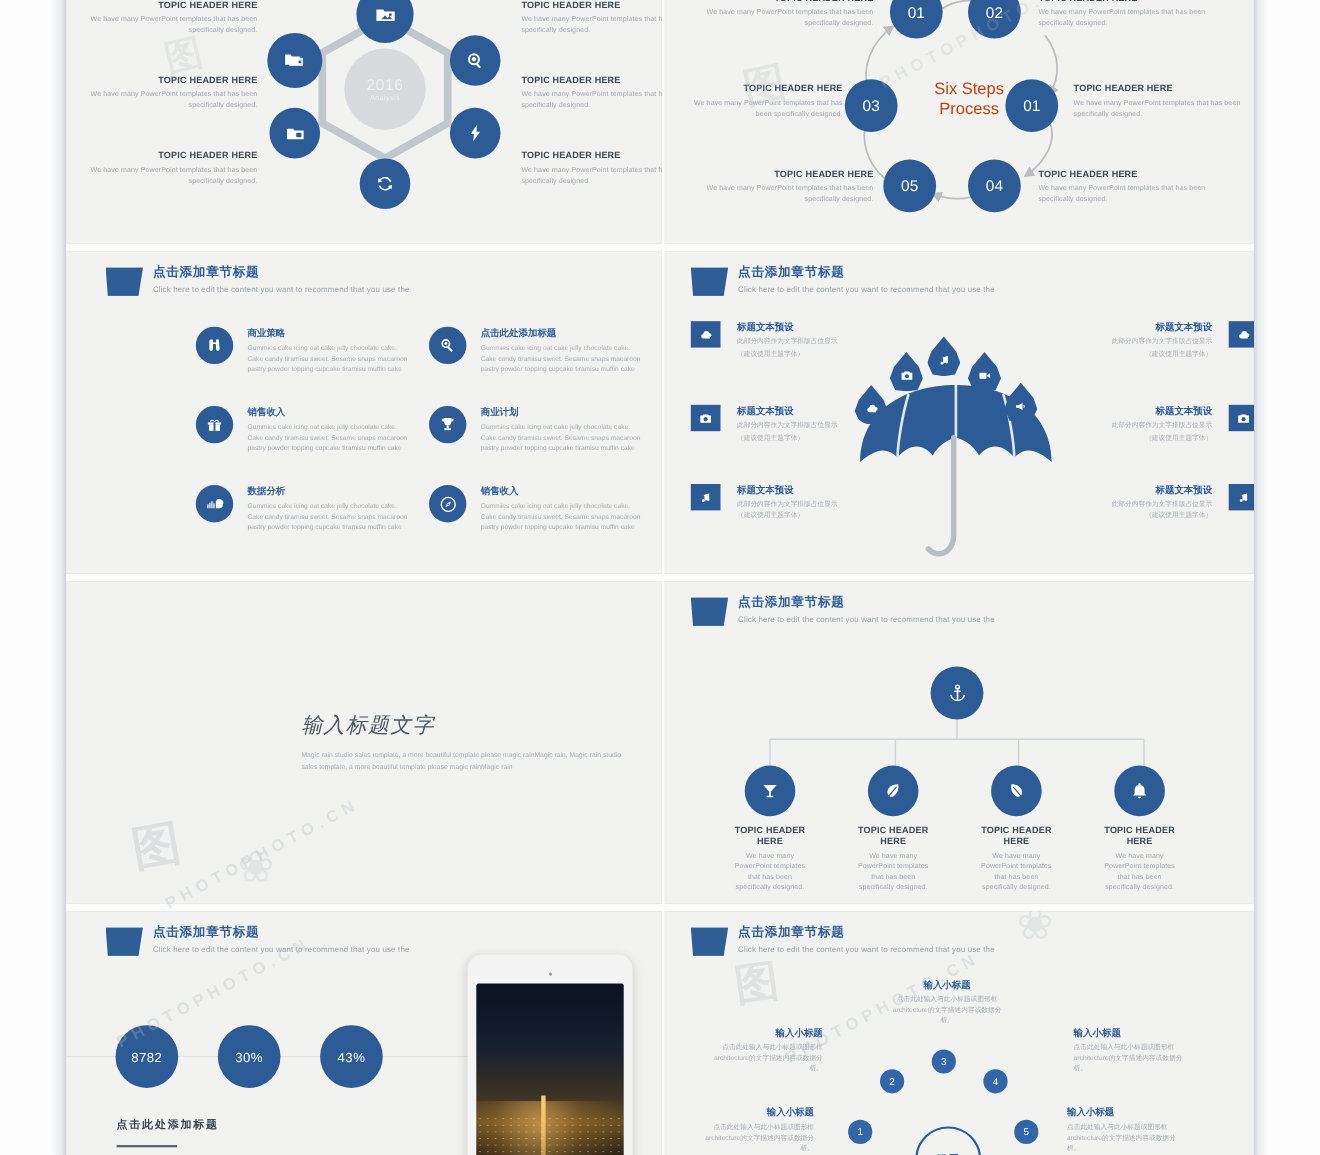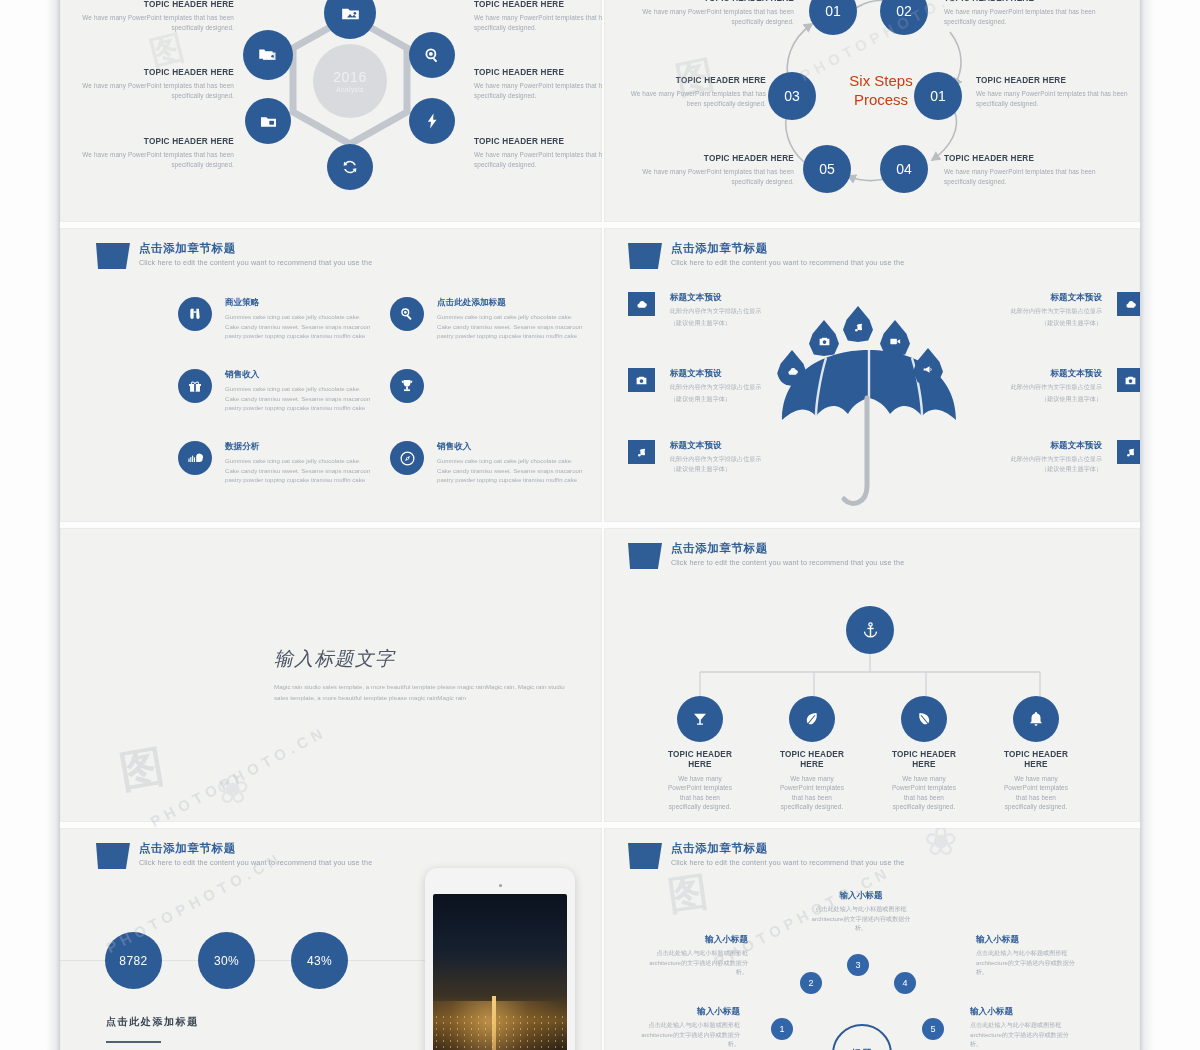--- a/index.html
+++ b/index.html
@@ -282,20 +282,25 @@
 
     <div style="position:absolute;left:330px;top:141px;width:200px;">
       <div class="bc" style="position:absolute;left:0;top:0;width:34px;height:34px;">
         <svg viewBox="0 0 24 24" style="width:16px;height:16px;">
           <path d="M7 3h10v5a5 5 0 0 1-10 0z"></path>
             <path d="M4 4h3v4a3 3 0 0 1-3-3zM20 4h-3v4a3 3 0 0 0 3-3z"></path>
           <rect x="10.6" y="13" width="2.8" height="4"></rect>
             <rect x="7.5" y="17" width="9" height="2.6"></rect>
         </svg>
       </div>
+      <div style="margin-left:47px;">
+        <div class="cn-h">商业计划</div>
+        <div class="cn-b" style="margin-top:4px;">Gummies cake icing oat cake jelly chocolate cake.</div>
+        <div class="cn-b">Cake candy tiramisu sweet. Sesame snaps macaroon pastry powder topping cupcake tiramisu muffin cake</div>
+      </div>
     </div>
 
     <div style="position:absolute;left:118px;top:213px;width:200px;">
       <div class="bc" style="position:absolute;left:0;top:0;width:34px;height:34px;">
         <svg viewBox="0 0 24 24" style="width:17px;height:17px;">
           <rect x="2" y="12" width="1.6" height="5"></rect>
             <rect x="4.6" y="10" width="1.6" height="7"></rect>
           <rect x="7.2" y="8" width="1.6" height="9"></rect>
             <rect x="9.8" y="10.5" width="1.6" height="6.5"></rect>
           <path d="M13 8a5 5 0 0 1 9 4.5 4.5 4.5 0 0 1-4.5 4.5H13z"></path>

